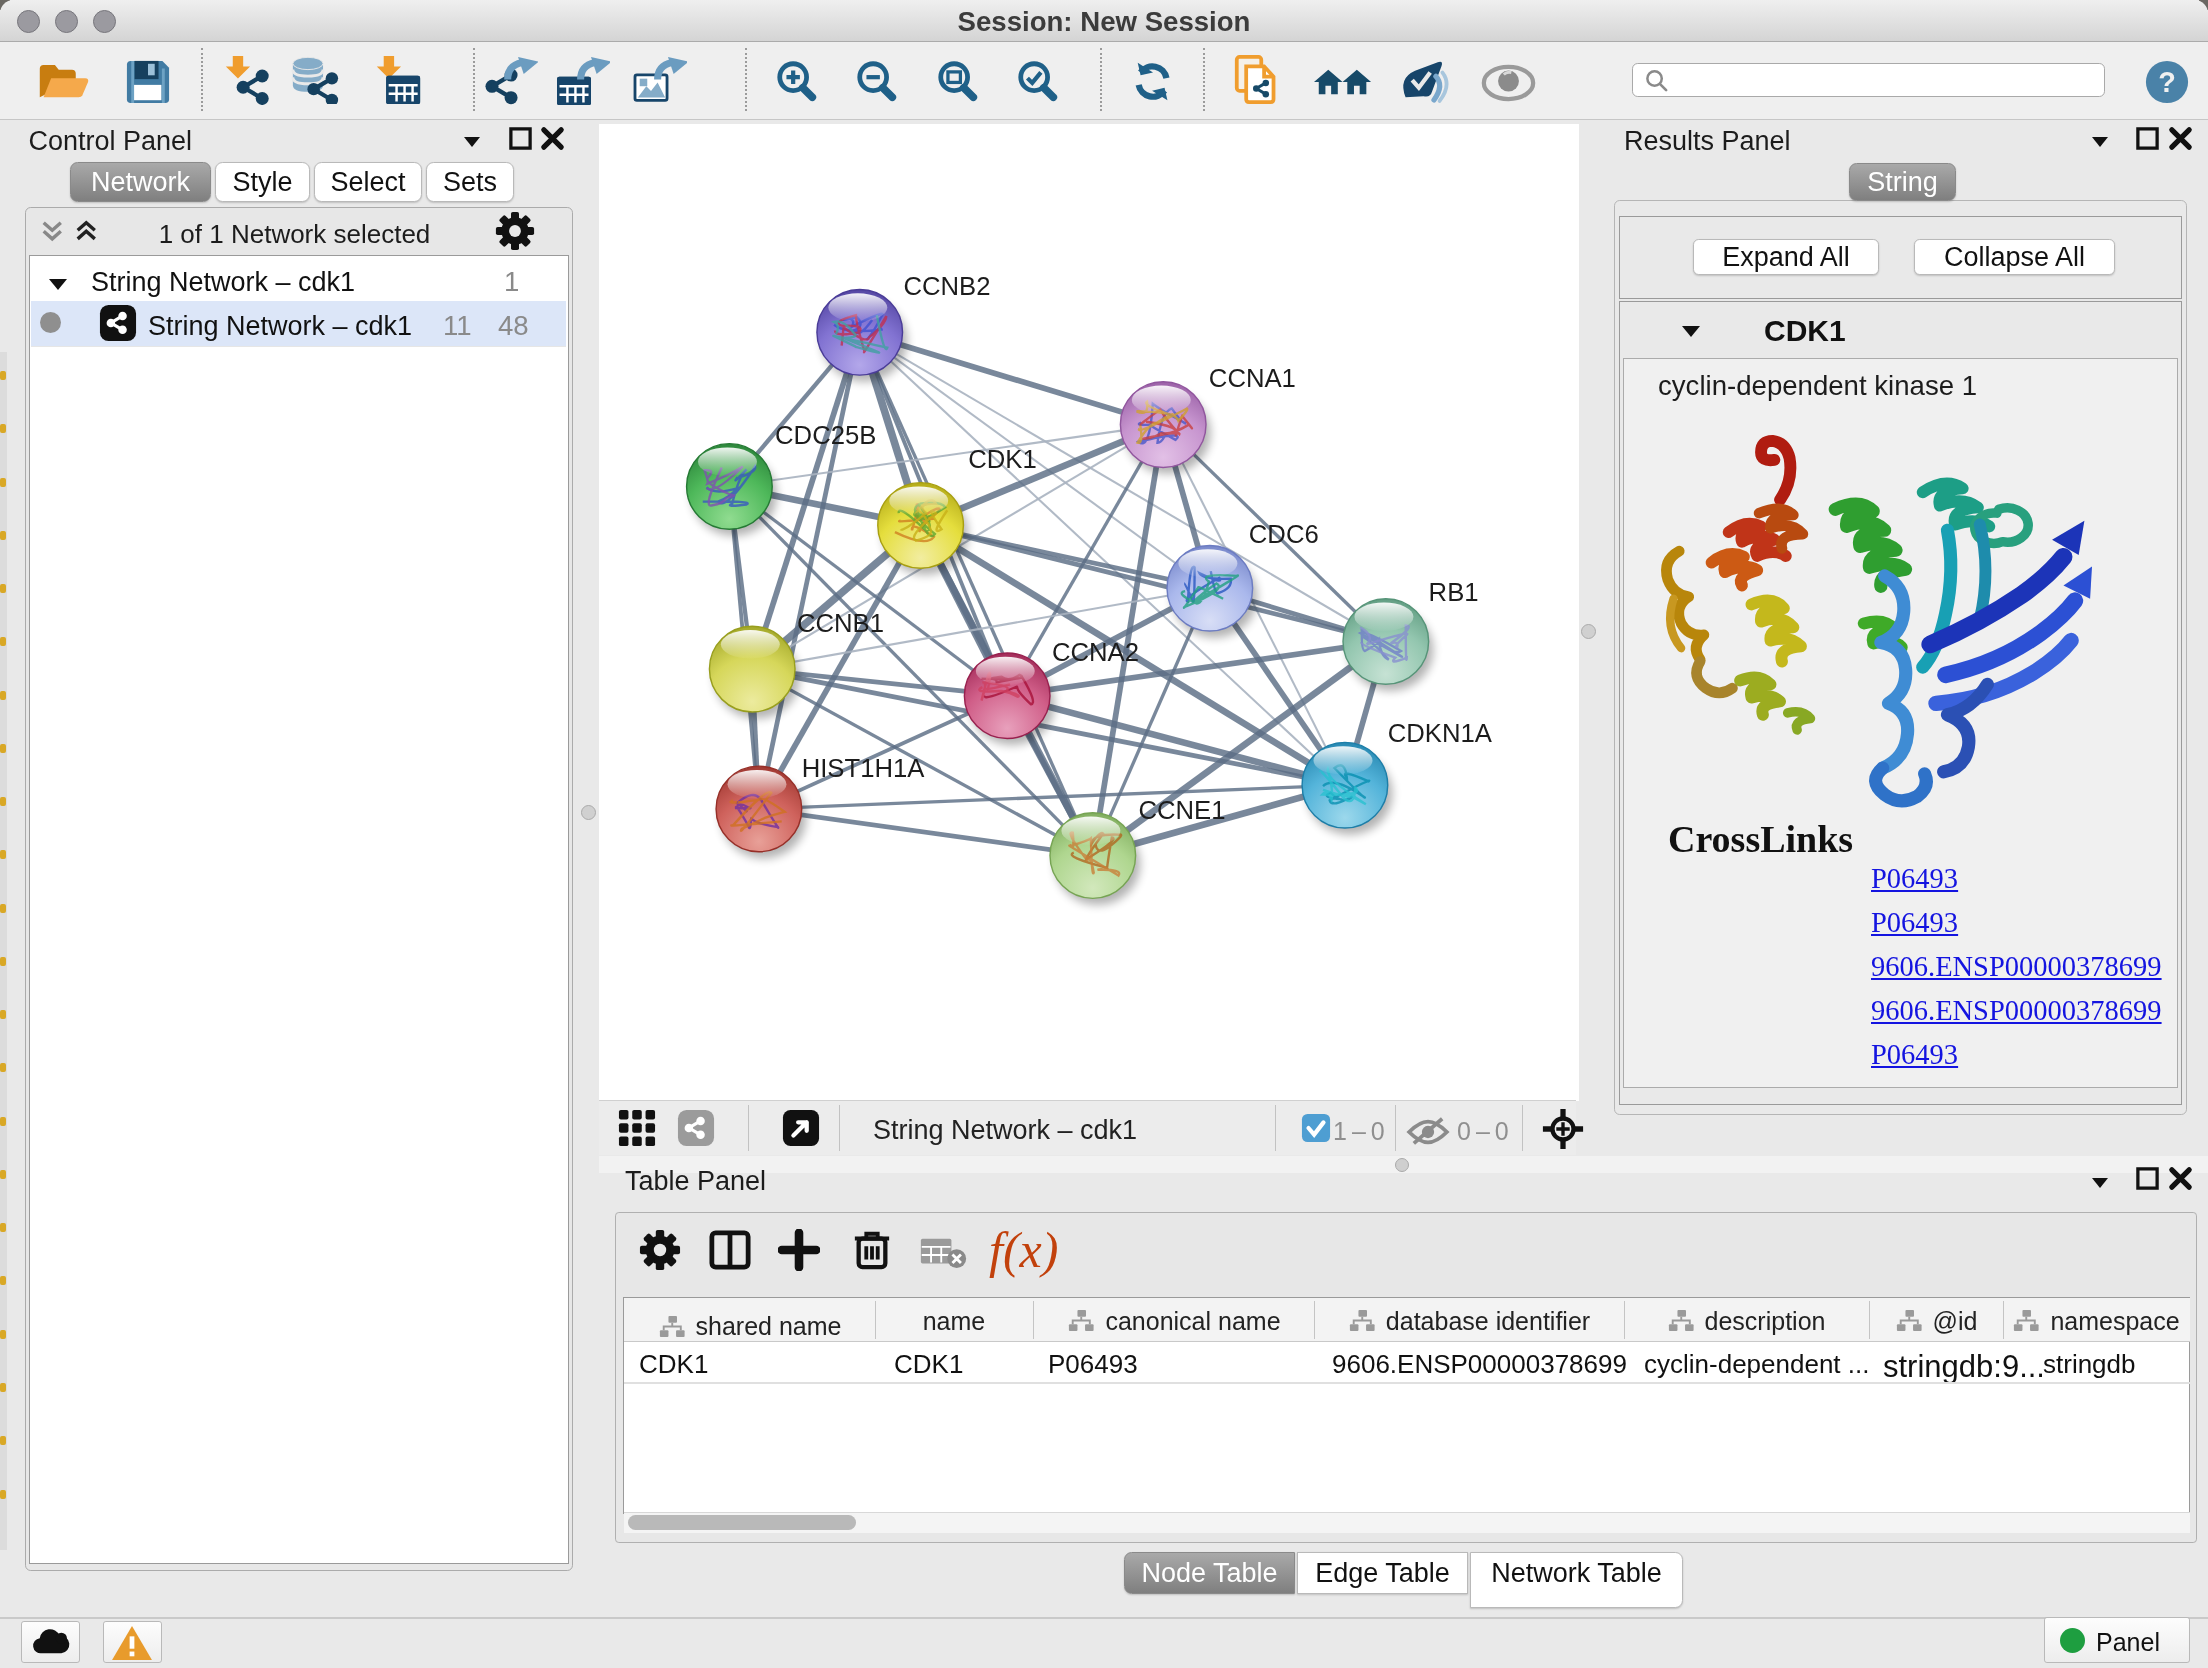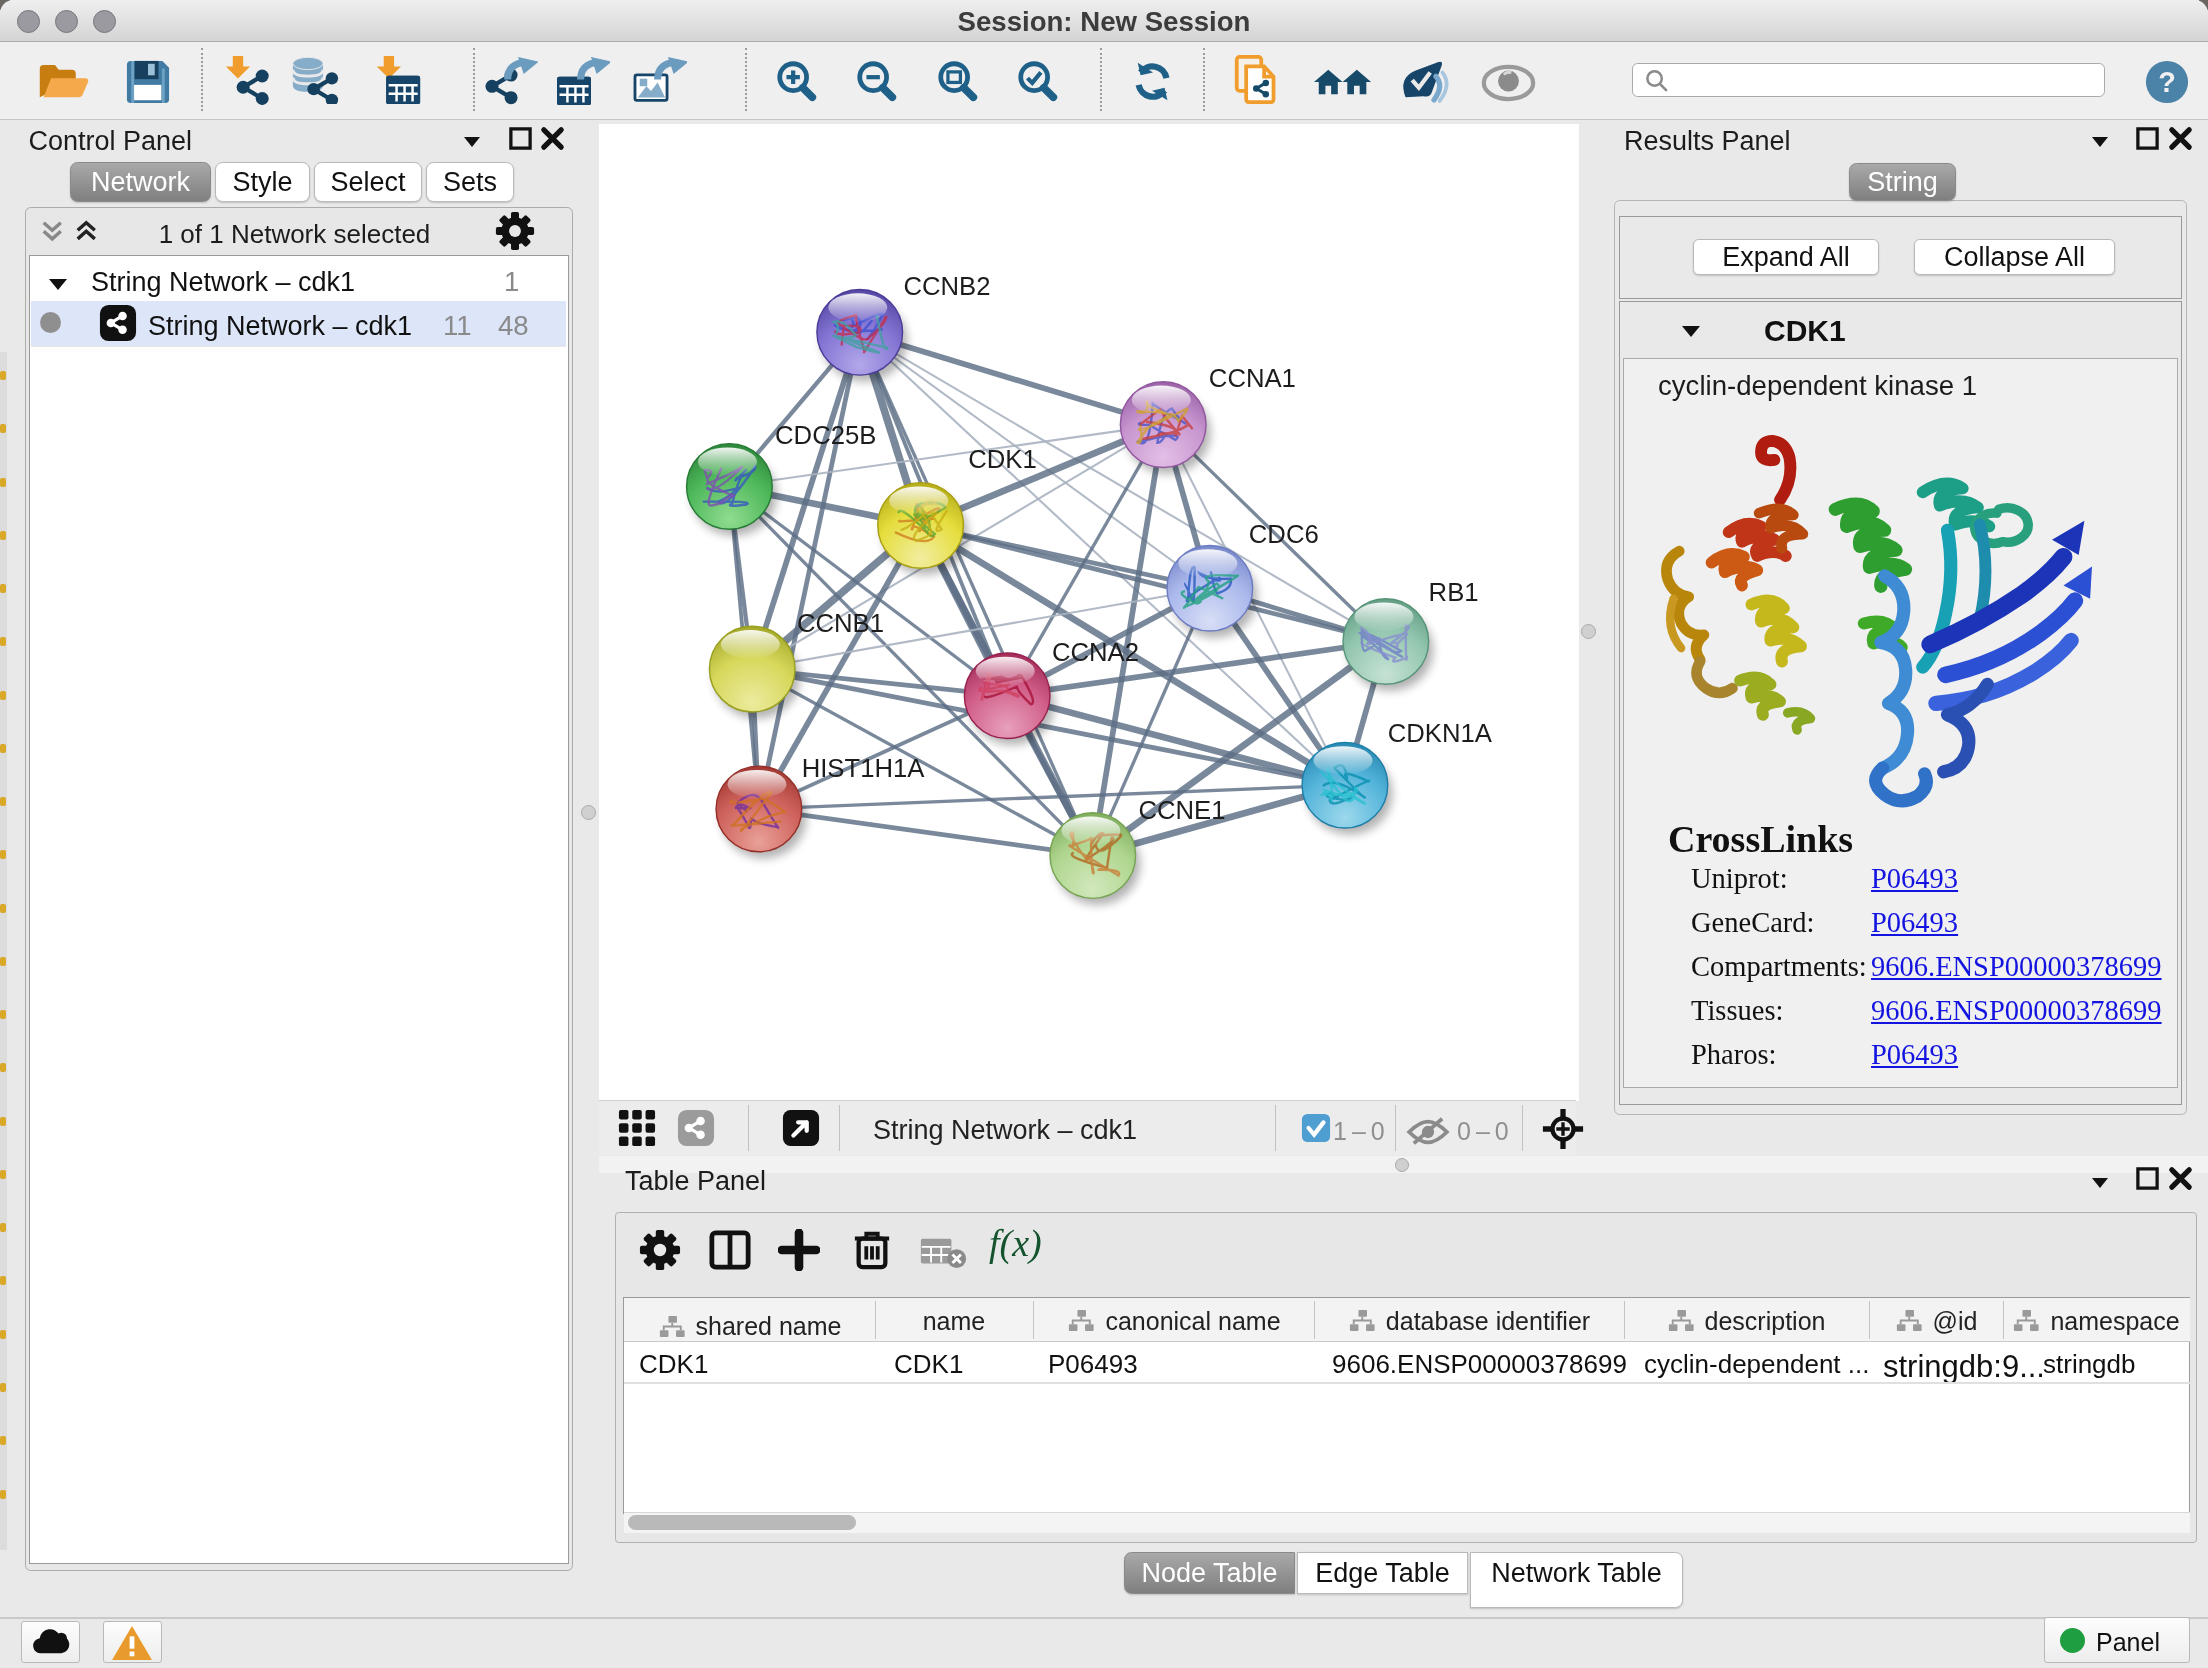--- a/index.html
+++ b/index.html
@@ -615,27 +615,20 @@
       <path d="M300 238 q52 -22 96 -52 q28 -20 44 -40" fill="none" stroke="#1c34b8" stroke-width="18.8" stroke-linecap="round" stroke-linejoin="round" stroke-opacity="1.0"></path>
       <path d="M428 128 l34 -20 -6 36 z" fill="#1c34b8"></path>
       <path d="M316 270 q56 -12 100 -44 q24 -18 36 -34" fill="none" stroke="#2c50d4" stroke-width="17.5" stroke-linecap="round" stroke-linejoin="round" stroke-opacity="1.0"></path>
       <path d="M440 176 l30 -20 -2 34 z" fill="#2c50d4"></path>
       <path d="M306 300 q56 -4 102 -32 q26 -16 40 -34" fill="none" stroke="#3a62dc" stroke-width="16.2" stroke-linecap="round" stroke-linejoin="round" stroke-opacity="1.0"></path>
       <path d="M252 166 q22 12 20 38 q-2 24 -24 32 q24 4 26 28 q2 24 -18 36 q22 8 20 32 q-2 26 -26 36" fill="none" stroke="#3f8cd4" stroke-width="13.8" stroke-linecap="round" stroke-linejoin="round" stroke-opacity="1.0"></path>
       <path d="M250 368 q-16 14 2 28 q16 12 34 2 q14 -10 8 -24" fill="none" stroke="#2f72c8" stroke-width="13.8" stroke-linecap="round" stroke-linejoin="round" stroke-opacity="1.0"></path>
       <path d="M360 280 q-16 26 -42 32 q26 10 22 34 q-4 22 -26 26" fill="none" stroke="#2b50b4" stroke-width="13.8" stroke-linecap="round" stroke-linejoin="round" stroke-opacity="1.0"></path>
     </svg>
   <div class="txt" style="position:absolute;left:44px;top:458px;font-family:'Liberation Serif',serif;font-size:38px;font-weight:700;color:#111">CrossLinks</div>
-  <div style="position:absolute;left:67px;top:498px;font-family:'Liberation Serif',serif;font-size:28.5px;color:#111;line-height:44px">
-    <div>Uniprot:</div>
-      <div>GeneCard:</div>
-      <div>Compartments:</div>
-      <div>Tissues:</div>
-      <div>Pharos:</div>
-  </div>
   <div style="position:absolute;left:247px;top:498px;font-family:'Liberation Serif',serif;font-size:28.5px;line-height:44px">
     <div><a class="lk">P06493</a></div>
       <div><a class="lk">P06493</a></div>
     <div><a class="lk">9606.ENSP00000378699</a></div>
       <div><a class="lk">9606.ENSP00000378699</a></div>
     <div><a class="lk">P06493</a></div>
   </div>
 </div>
 
 <div class="abs txt ptitle" style="left:625px;top:1166px">Table Panel</div>
@@ -673,21 +666,21 @@
       <path d="M3 12 h36 M15 12 v-5 h12 v5 M15 20 v14 M21 20 v14 M27 20 v14" stroke="#111" stroke-width="4" fill="none"></path>
     </svg></div>
 <div class="abs" style="left:919px;top:1235px"><svg width="49" height="36" viewBox="0 0 52 38">
       <g transform="translate(2,4) scale(0.9)">
         <rect x="0" y="0" width="36" height="29" rx="2" fill="#9a9a9a"></rect>
         <path d="M1 9.5 h34 M12 10 v18 M24 10 v18 M1 19 h34" stroke="#fff" stroke-width="2.2"></path>
       </g>
       <circle cx="40" cy="25" r="10" fill="#8a8a8a"></circle>
       <path d="M35.5 20.5 l9 9 M44.5 20.5 l-9 9" stroke="#fff" stroke-width="3"></path>
     </svg></div>
-<div class="abs txt" style="left:989px;top:1221px;font-size:38px;font-style:italic;color:#14532d;font-family:'Liberation Serif',serif">f(x)</div>
+<div class="abs txt" style="left:989px;top:1221px;font-size:50px;font-style:italic;color:#c2410c;font-family:'Liberation Serif',serif">f(x)</div>
 <div class="abs" style="left:623px;top:1297px;width:1567px;height:217px;background:#fff;border:1px solid #9a9a9a;overflow:hidden"></div>
 <div class="abs" style="left:624px;top:1298px;width:1566px;height:44px;background:#f3f3f3;border-bottom:1.9px solid #c9c9c9;overflow:hidden"></div>
 <div class="abs" style="left:875px;top:1301px;width:0;height:38px;border-left:1.9px solid #c4c4c4"></div>
 <div class="abs" style="left:624px;top:1301px;width:251px;height:40px;display:flex;align-items:flex-end;justify-content:center;font-size:25px;color:#222;white-space:nowrap;overflow:hidden">
     <svg width="28.5" height="27" viewBox="0 0 30 28">
       <g fill="#9a9a9a">
         <rect x="11" y="2" width="9" height="7" rx="1"></rect>
         <rect x="2" y="17" width="9" height="7" rx="1"></rect>
         <rect x="19" y="17" width="9" height="7" rx="1"></rect>
         <path d="M15 9 v4 M6 17 v-4 h18 v4" stroke="#9a9a9a" stroke-width="2" fill="none"></path>

